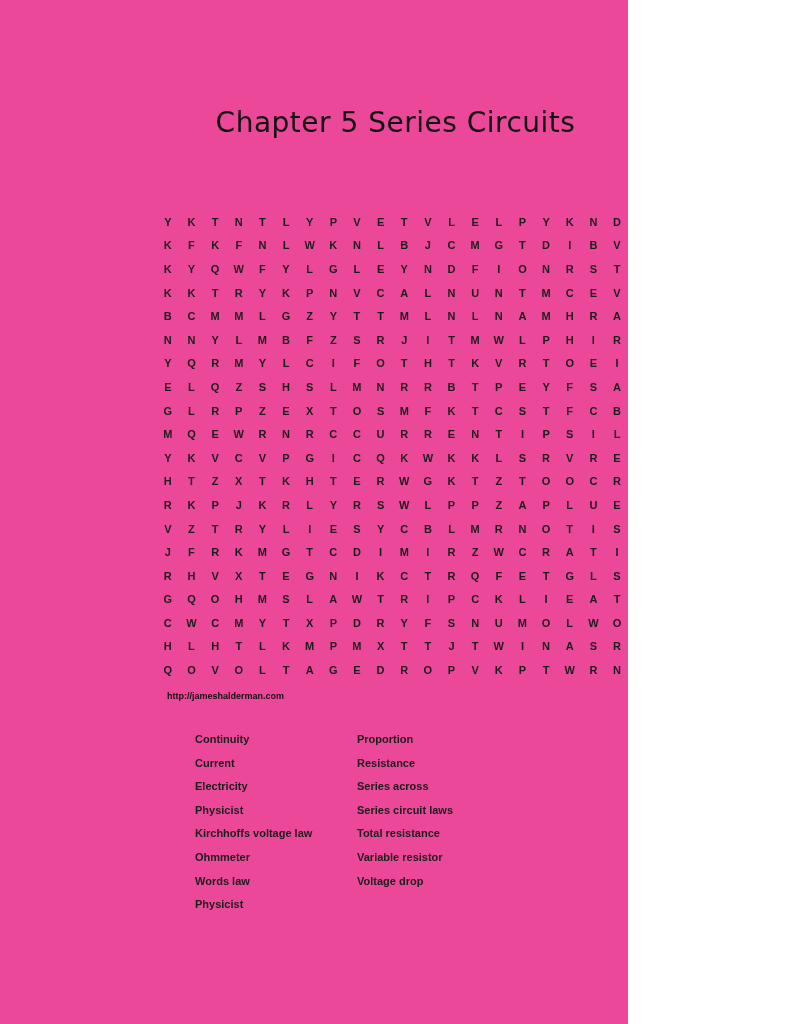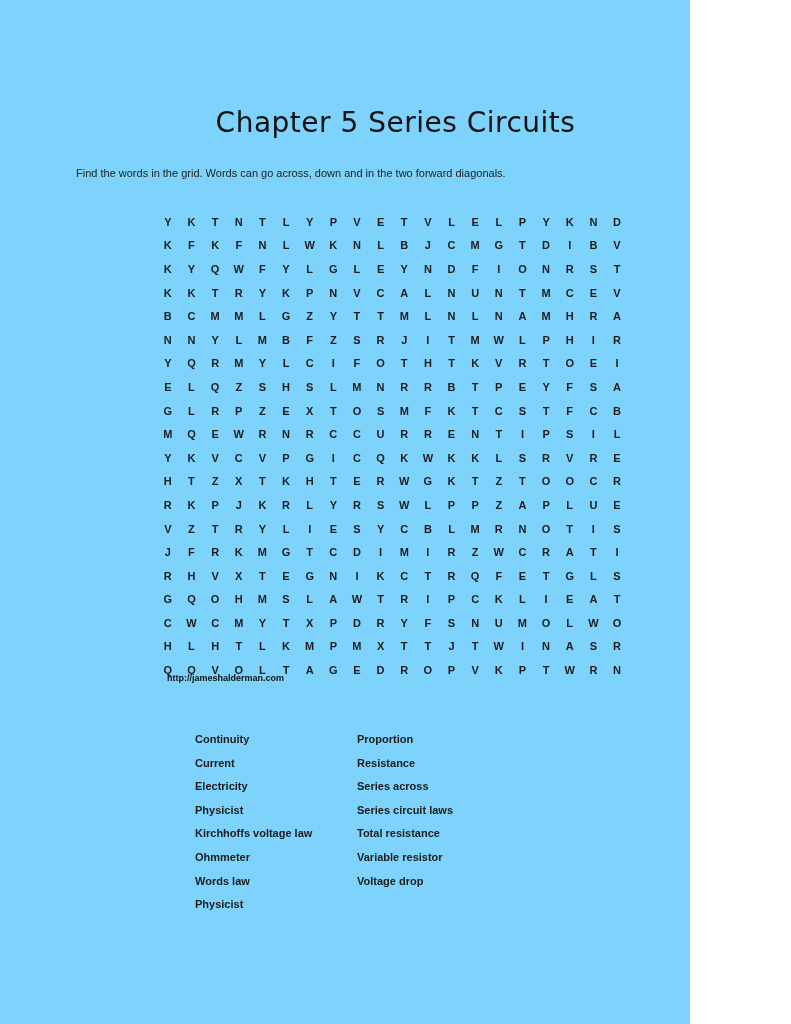--- a/index.html
+++ b/index.html
@@ -2,23 +2,23 @@
 <html><head>
 <meta charset="utf-8">
 <style>
   html, body {
     margin: 0;
     padding: 0;
     background: #ffffff;
   }
   #page {
     position: relative;
-    width: 690px;
+    width: 628px;
     height: 1024px;
-    background: #7dd3fc;
+    background: #ec4899;
     font-family: "Liberation Sans", sans-serif;
     color: #1c1c1c;
     overflow: hidden;
   }
   #title {
     position: absolute;
     top: 106px;
     left: 0;
     width: 791px;
     text-align: center;
@@ -48,21 +48,21 @@
   #grid .cell {
     display: flex;
     align-items: center;
     justify-content: center;
     font-size: 11px;
     font-weight: 700;
     color: #1c1c1c;
   }
   #source-url {
     position: absolute;
-    top: 673px;
+    top: 691px;
     left: 167px;
     font-size: 9px;
     font-weight: 700;
     color: #111111;
   }
   .word-col {
     position: absolute;
     top: 728px;
     width: 220px;
     text-align: left;
@@ -77,21 +77,20 @@
     color: #1c1c1c;
     white-space: nowrap;
   }
 </style>
 </head>
 <body>
 
 <div id="page">
   <div id="title">Chapter 5 Series Circuits</div>
 
-  <div id="instructions">Find the words in the grid. Words can go across, down and in the two forward diagonals.</div>
 
   <div id="grid">
       <div class="cell">Y</div>
       <div class="cell">K</div>
       <div class="cell">T</div>
       <div class="cell">N</div>
       <div class="cell">T</div>
       <div class="cell">L</div>
       <div class="cell">Y</div>
       <div class="cell">P</div>

